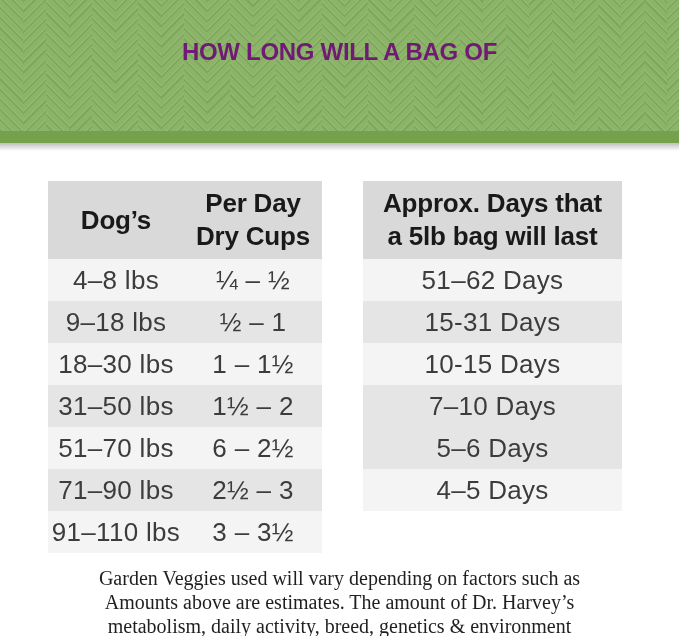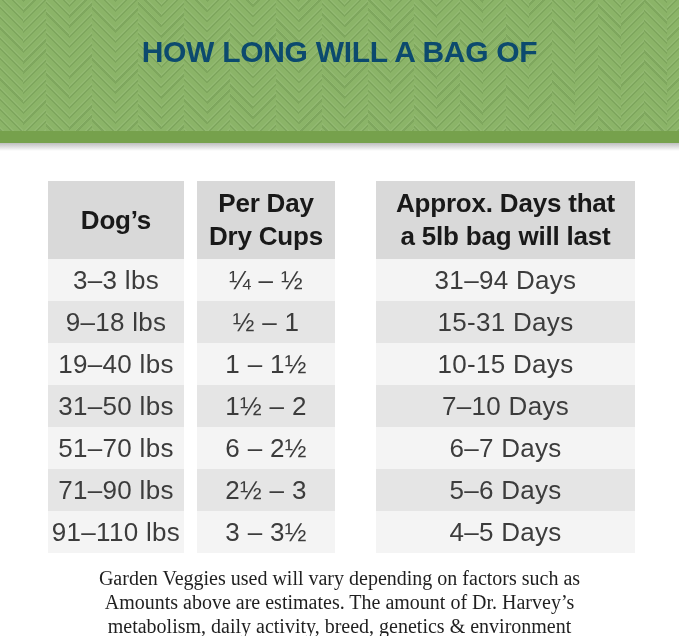--- a/index.html
+++ b/index.html
@@ -30,33 +30,33 @@
   .banner-strip {
     position:absolute; left:0; right:0; top:131px; height:12px;
     background:#76A14C;
   }
   .banner-shadow {
     position:absolute; left:0; top:143px; width:679px; height:8px;
     background:linear-gradient(to bottom, rgba(40,40,40,0.30), rgba(255,255,255,0));
   }
   .title {
     position:absolute; left:0; right:0; top:34px; margin:0;
-    text-align:center; color:#0c4a6e;
-    font-size:30px; font-weight:800; line-height:35px; letter-spacing:-0.3px;
+    text-align:center; color:#701a75;
+    font-size:24px; font-weight:800; line-height:35px; letter-spacing:-0.3px;
     z-index:2;
   }
   .title span { display:block; }
 
   
   .table-wrap {
     position:absolute; top:181px; left:48px;
     display:flex; align-items:flex-start;
   }
   .col { display:block; }
-  .col-weight { width:136px; margin-right:13px; }
+  .col-weight { width:136px; }
   .col-cups   { width:138px; margin-right:41px; }
   .col-days   { width:259px; }
   .col-header {
     background:#D9D9D9; height:78px;
     display:flex; flex-direction:column; justify-content:center;
     text-align:center; color:#191919;
     font-size:26px; font-weight:700; line-height:33px; letter-spacing:-0.2px;
   }
   .cell {
     height:42px; line-height:42px; text-align:center;
@@ -87,23 +87,23 @@
     <div class="banner-strip"></div>
   </header>
   <div class="banner-shadow"></div>
 
   <main class="table-wrap">
 
     <div class="col col-weight">
       <div class="col-header">
         <span>Dog’s</span>
       </div>
-      <div class="cell">3–3 lbs</div>
+      <div class="cell">4–8 lbs</div>
       <div class="cell alt">9–18 lbs</div>
-      <div class="cell">19–40 lbs</div>
+      <div class="cell">18–30 lbs</div>
       <div class="cell alt">31–50 lbs</div>
       <div class="cell">51–70 lbs</div>
       <div class="cell alt">71–90 lbs</div>
       <div class="cell">91–110 lbs</div>
     </div>
 
     <div class="col col-cups">
       <div class="col-header">
         <span>Per Day</span>
         <span>Dry Cups</span>
@@ -115,25 +115,24 @@
       <div class="cell">6 – 2½</div>
       <div class="cell alt">2½ – 3</div>
       <div class="cell">3 – 3½</div>
     </div>
 
     <div class="col col-days">
       <div class="col-header">
         <span>Approx. Days that</span>
         <span>a 5lb bag will last</span>
       </div>
-      <div class="cell">31–94 Days</div>
+      <div class="cell">51–62 Days</div>
       <div class="cell alt">15-31 Days</div>
       <div class="cell">10-15 Days</div>
       <div class="cell alt">7–10 Days</div>
-      <div class="cell">6–7 Days</div>
       <div class="cell alt">5–6 Days</div>
       <div class="cell">4–5 Days</div>
     </div>
 
   </main>
 
   <footer class="note">
     <div>Garden Veggies used will vary depending on factors such as</div>
     <div>Amounts above are estimates. The amount of Dr. Harvey’s</div>
     <div>metabolism, daily activity, breed, genetics &amp; environment</div>

